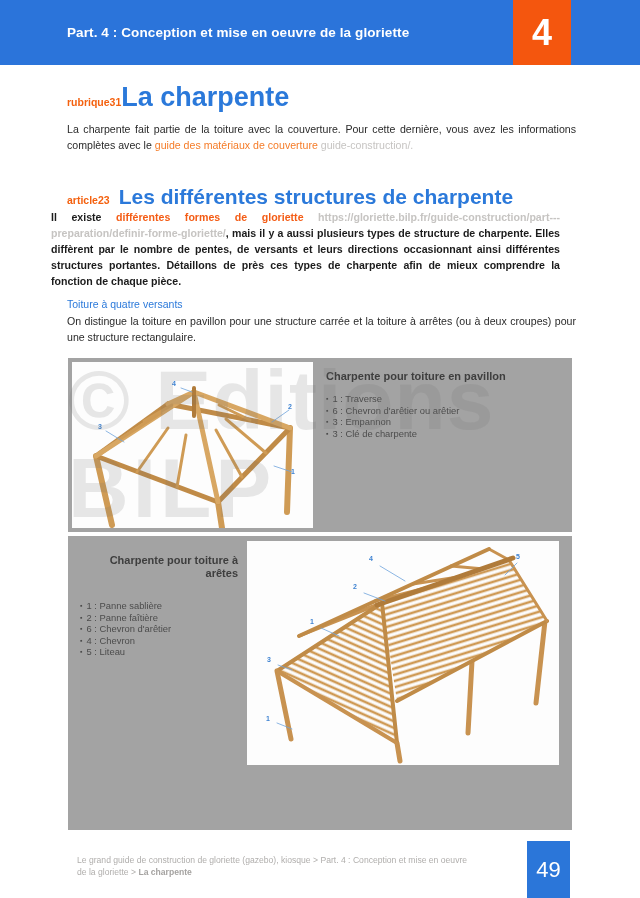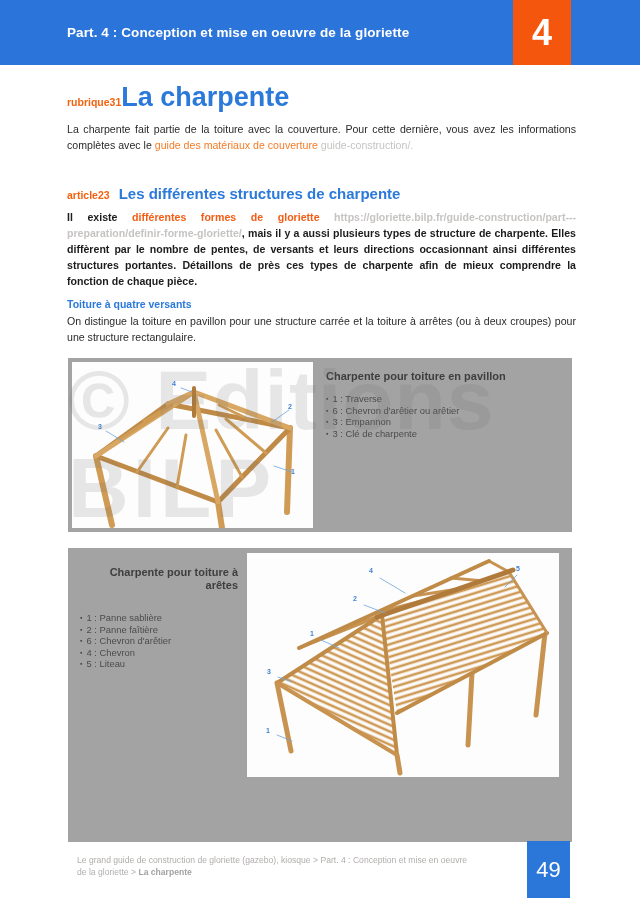--- a/index.html
+++ b/index.html
@@ -20,35 +20,35 @@
   .page-h1 { color:#2b79da; font-size:27px; font-weight:bold; }
 
   
   .intro { position:absolute; left:67px; top:122px; width:509px; font-size:10.6px; line-height:15.5px;
            color:#2a2a2a; text-align:justify; }
   .link-orange { color:#f57c28; }
   .link-gray { color:#c6c4c2; }
 
   .article-head { position:absolute; left:67px; top:185px; display:flex; align-items:baseline; gap:9px; }
   .article-label { color:#f4610f; font-size:10.5px; font-weight:bold; }
-  .page-h2 { color:#2b79da; font-size:15px; font-weight:bold; }
-
-  .article-body { position:absolute; left:67px; top:209px; width:509px; font-size:10.6px; line-height:16px;
+  .page-h2 { color:#2b79da; font-size:21px; font-weight:bold; }
+
+  .article-body { position:absolute; left:51px; top:209px; width:509px; font-size:10.6px; line-height:16px;
                   color:#1c1c1c; font-weight:bold; text-align:justify; }
   .em-orange { color:#f45c15; }
   .url-gray { color:#c6c4c2; }
 
-  .subhead { position:absolute; left:67px; top:298px; color:#2b79da; font-size:10.5px; font-weight:bold; }
+  .subhead { position:absolute; left:67px; top:298px; color:#2b79da; font-size:10.5px; font-weight:normal; }
   .sub-body { position:absolute; left:67px; top:314px; width:509px; font-size:10.6px; line-height:15.5px;
               color:#2a2a2a; text-align:justify; }
 
   
   .panel { position:absolute; left:68px; width:504px; background:#a3a3a3; }
   .panel1 { top:358px; height:174px; }
-  .panel2 { top:548px; height:294px;padding-left:16px; }
+  .panel2 { top:536px; height:294px;padding-left:16px; }
 
   .imgbox { position:absolute; background:#fdfdfd; }
   .img1 { left:4px; top:4px; width:241px; height:166px; }
   .img2 { left:179px; top:5px; width:312px; height:224px; }
 
   .legend { color:#4c4c4c; }
   .legend-title { font-size:11px; font-weight:bold; color:#3e3e3e; line-height:13px; }
   .legend ul { list-style:none; margin-top:11px; }
   .legend li { font-size:9.4px; line-height:10.6px; margin-bottom:0; color:#4c4c4c; }
   .legend li::before { content:"▪"; font-size:7px; margin-right:4px; position:relative; top:-1px; }

